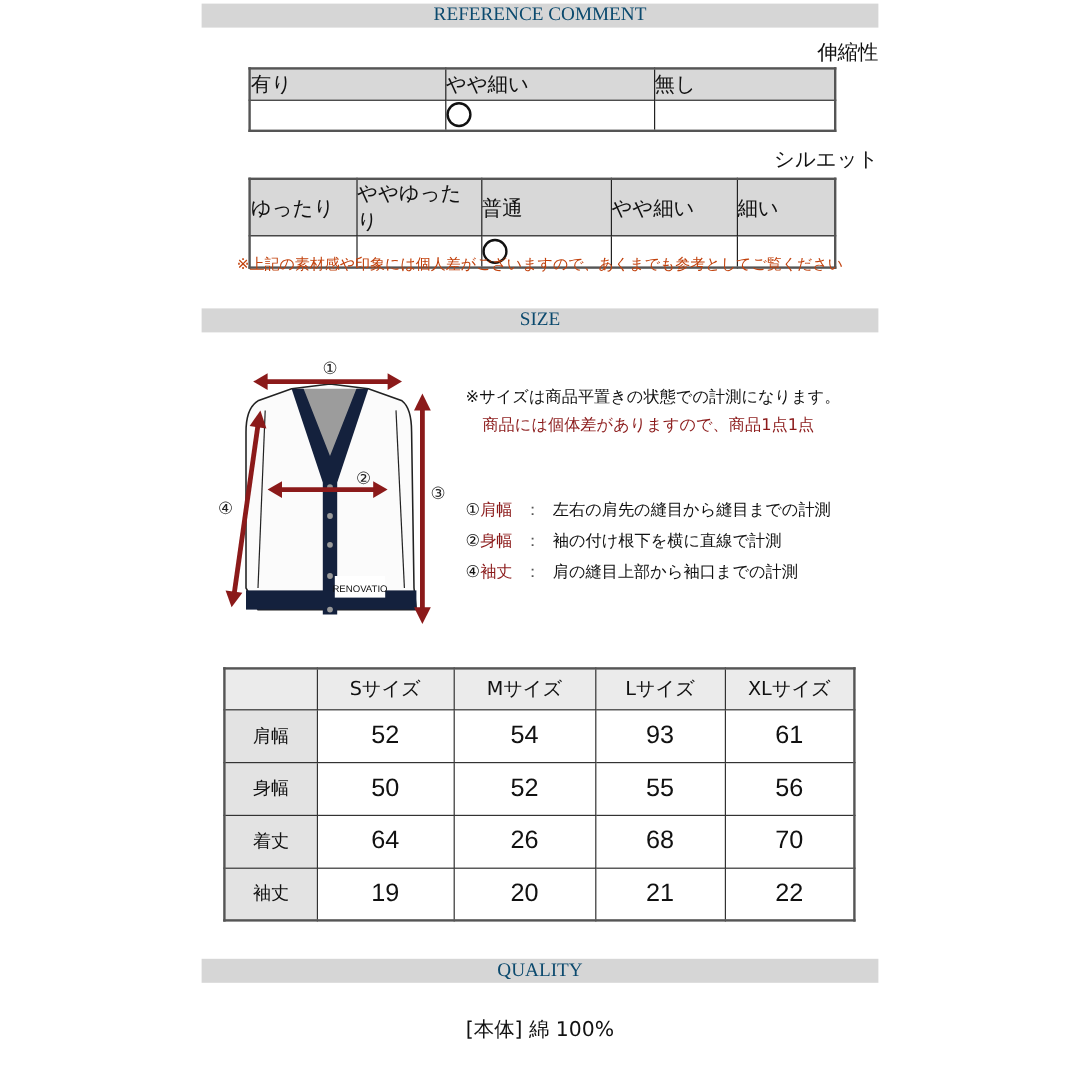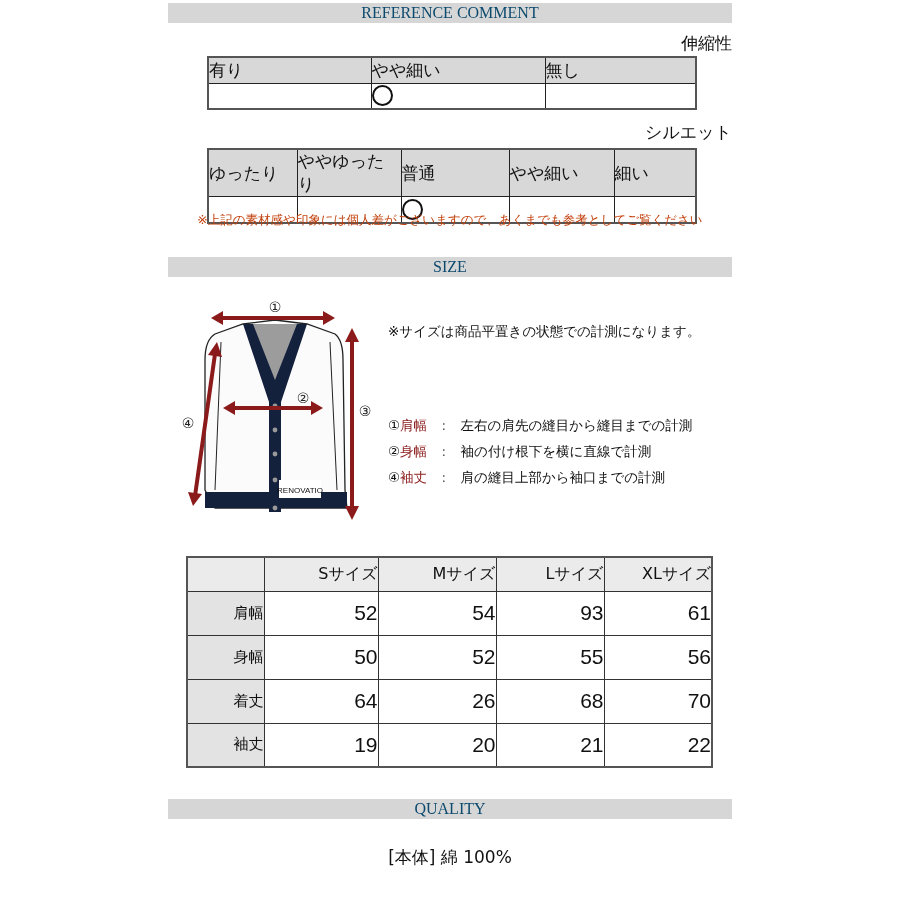--- a/index.html
+++ b/index.html
@@ -47,21 +47,21 @@
     .legend { position: absolute; left: 388px; top: 412px; width: 345px; }
     .lg-row { font-size: 13.5px; height: 26px; line-height: 26px; white-space: nowrap; }
     .lg-num { color: #111; }
     .lg-label { color: #8b1a1a; }
     .lg-colon { color: #555; padding: 0 10px; }
 
     table.size {
       position: absolute; left: 186px; top: 556px; border-collapse: collapse;
       border: 2px solid #555;
     }
-    table.size td { border: 1px solid #333; text-align: right; padding: 0; }
+    table.size td { border: 1px solid #333; text-align: center; padding: 0; }
     table.size tr.hdr td { background: #ebebeb; height: 34px; font-size: 16px; }
     table.size tr.body td { height: 44px; font-size: 21px; font-family: "Liberation Sans", sans-serif; background: #fff; }
     table.size tr.body td.rowhdr { background: #e3e3e3; font-size: 15px; font-family: "DejaVu Sans", sans-serif; }
     table.size td.corner { background: #ebebeb; }
 
     .quality {
       position: absolute; left: 168px; top: 846px; width: 564px; text-align: center;
       font-size: 17px; color: #111;
     }
   </style>
@@ -153,20 +153,21 @@
     </g>
     <text x="100" y="22" font-size="14" text-anchor="middle" fill="#222">①</text>
     <text x="128" y="113" font-size="14" text-anchor="middle" fill="#222">②</text>
     <text x="190" y="126" font-size="14" text-anchor="middle" fill="#222">③</text>
     <text x="13" y="138" font-size="14" text-anchor="middle" fill="#222">④</text>
   </svg>
 </div>
 
 <div class="measure-notes">
   <div class="mn-line">※サイズは商品平置きの状態での計測になります。</div>
+  <div class="mn-line mn-red">商品には個体差がありますので、商品1点1点</div>
 </div>
 
 <div class="legend">
   <div class="lg-row">
     <span class="lg-num">①</span><span class="lg-label">肩幅</span><span class="lg-colon">：</span><span>左右の肩先の縫目から縫目までの計測</span>
   </div>
   <div class="lg-row">
     <span class="lg-num">②</span><span class="lg-label">身幅</span><span class="lg-colon">：</span><span>袖の付け根下を横に直線で計測</span>
   </div>
   <div class="lg-row">

